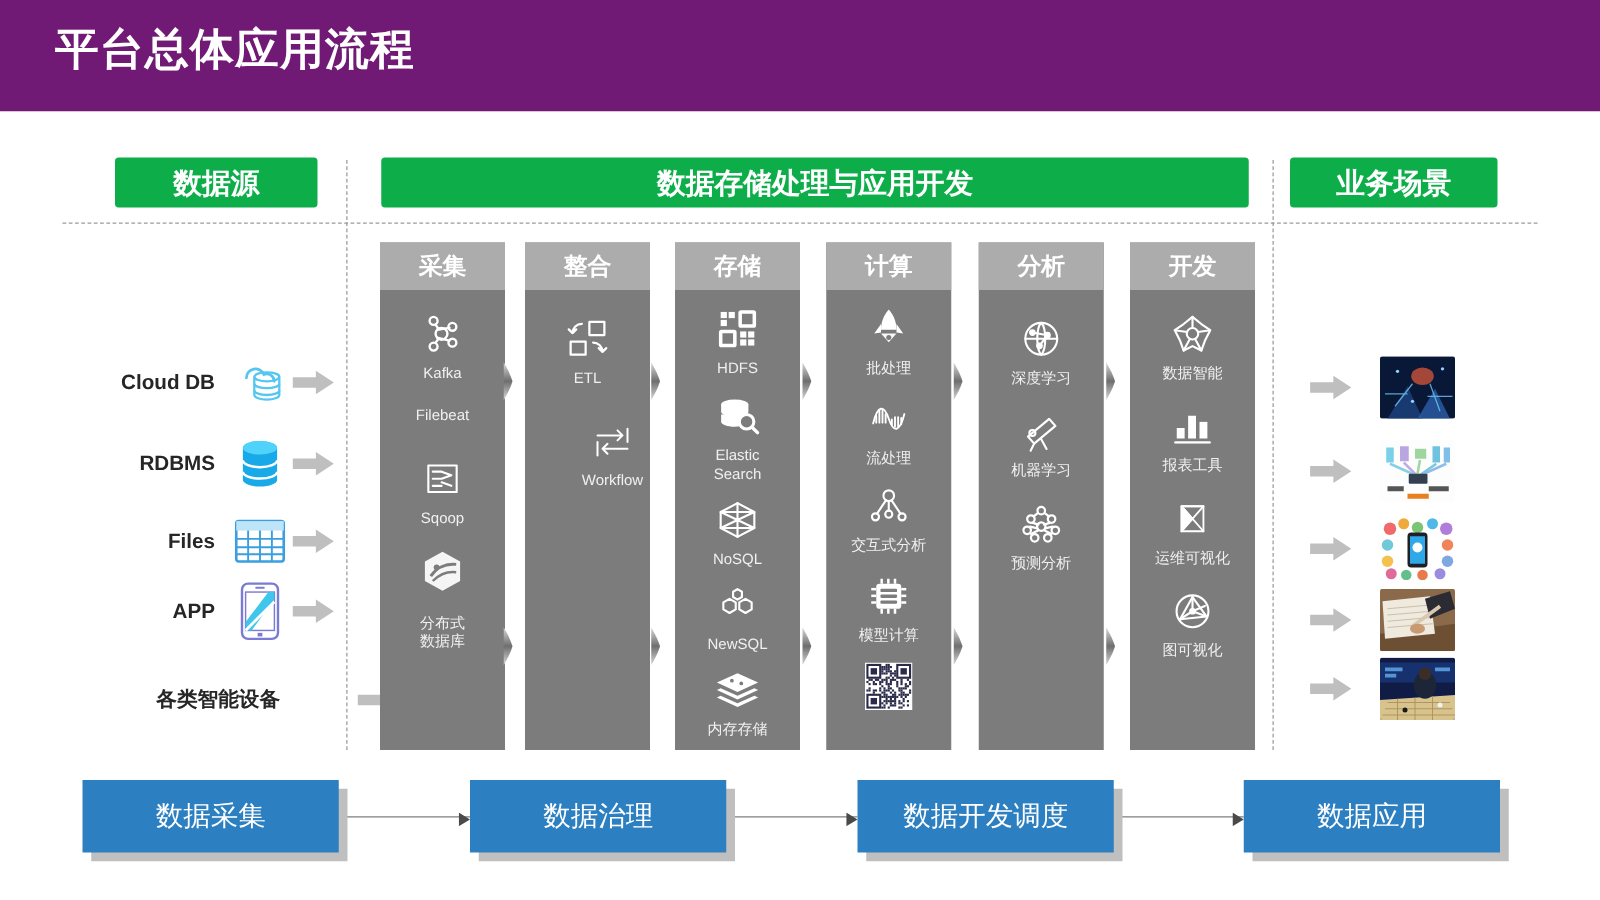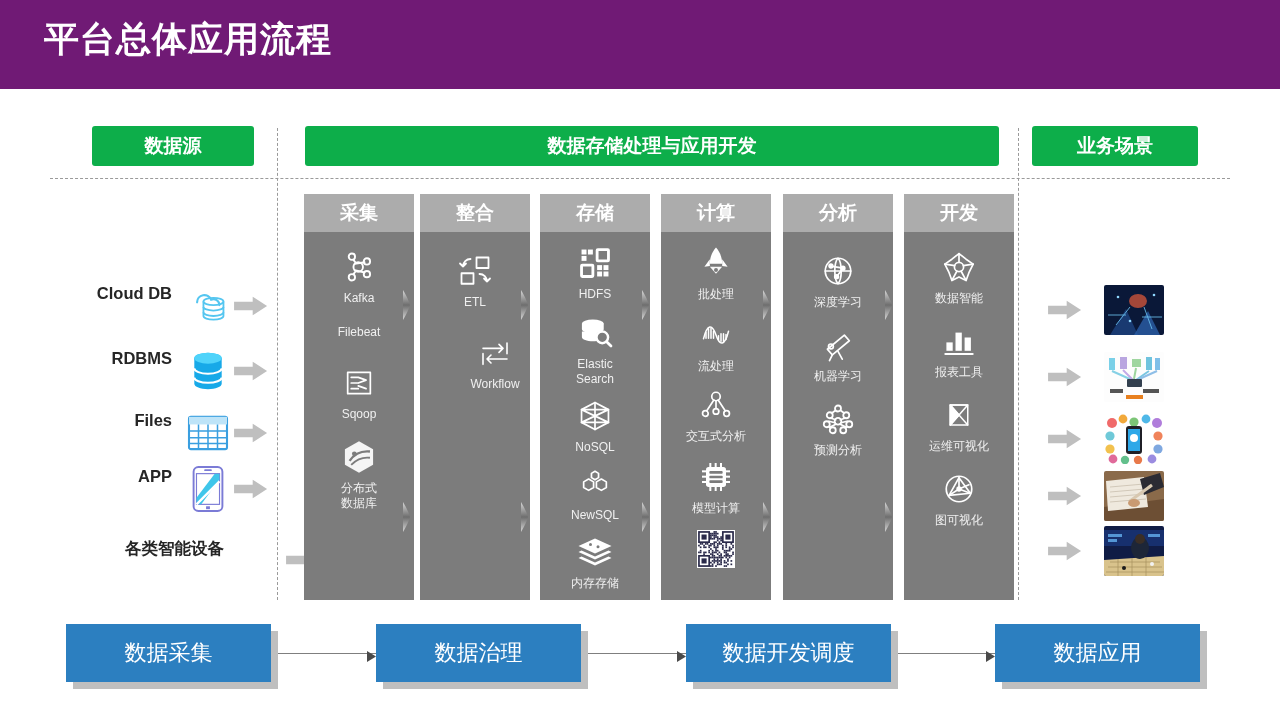--- a/index.html
+++ b/index.html
@@ -19,47 +19,47 @@
   .header-title {
     position: absolute; left: 44px; top: 16px;
     font-size: 35px; font-weight: bold; color: #ffffff;
     letter-spacing: 1px; white-space: nowrap;
   }
 
   
   .green-bar {
     position: absolute; background: #0DAE4A; border-radius: 3px;
     display: flex; align-items: center; justify-content: center;
-    color: #fff; font-size: 19px; font-weight: bold; white-space: nowrap;
+    color: #fff; font-size: 23px; font-weight: bold; white-space: nowrap;
   }
   #bar-src  { left: 92px;  top: 126px; width: 162px; height: 40px; }
   #bar-mid  { left: 305px; top: 126px; width: 694px; height: 40px; }
   #bar-biz  { left: 1032px;top: 126px; width: 166px; height: 40px; }
 
   
   .hdash {
     position: absolute; left: 50px; top: 178px; width: 1180px; height: 0;
     border-top: 1.5px dashed #9a9a9a;
   }
   .vdash { position: absolute; width: 0; border-left: 1.5px dashed #9a9a9a; }
   #vdash-left  { left: 277px;  top: 128px; height: 472px; }
   #vdash-right { left: 1018px; top: 128px; height: 472px; }
 
   
-  .src-row { position: absolute; display: flex; align-items: flex-start; height: 44px; }
+  .src-row { position: absolute; display: flex; align-items: center; height: 44px; }
   .src-label {
     width: 112px; text-align: right; padding-right: 10px;
     font-size: 16.5px; font-weight: bold; color: #262626; white-space: nowrap;
   }
   .src-icon { width: 52px; height: 44px; display:flex; align-items:center; justify-content:center; }
   .src-arrow { width: 42px; height: 44px; display:flex; align-items:center; justify-content:flex-start; }
 
   
   .col {
-    position: absolute; top: 194px; width: 110px; height: 406px;
+    position: absolute; top: 194px; width: 100px; height: 406px;
     background: #7C7C7C; display: flex; flex-direction: column; align-items: center;
   }
   .col-head {
     width: 100%; height: 38px; background: #ACACAC;
     display: flex; align-items: center; justify-content: center;
     color: #ffffff; font-size: 19px; font-weight: bold; white-space: nowrap;
   }
   .col-body {
     flex: 1; width: 100%; padding-top: 10px;
     display: flex; flex-direction: column; align-items: center;
@@ -218,21 +218,21 @@
           </div>
           <div class="item" style="margin-top: 22px;">
             <div class="item-icon">
               <svg width="34" height="34" viewBox="0 0 48 48" fill="none" stroke="#fff" stroke-width="2.4" stroke-linecap="round" stroke-linejoin="round">
                 <rect x="8" y="9" width="32" height="30"></rect>
                 <path d="M13 16h10M13 24h10M13 32h10M23 16 L34 20 L23 24M34 32 L23 28"></path>
               </svg>
             </div>
             <div class="item-label">Sqoop</div>
           </div>
-          <div class="item" style="margin-top: 14px;">
+          <div class="item" style="margin-top: 14px; gap: 10px;">
             <div class="item-icon">
               <svg width="38" height="36" viewBox="0 0 48 46" fill="#fff">
                 <path d="M24 3 L42 13 v20 L24 43 L6 33 V13 Z" opacity=".92"></path>
                 <path d="M12 28c6-9 16-13 26-12" fill="none" stroke="#7C7C7C" stroke-width="3"></path>
                 <path d="M14 33c7-7 16-10 24-9" fill="none" stroke="#7C7C7C" stroke-width="2.4"></path>
                 <circle cx="18" cy="19" r="3" fill="#7C7C7C"></circle>
               </svg>
             </div>
             <div class="item-label">分布式
 数据库</div>

